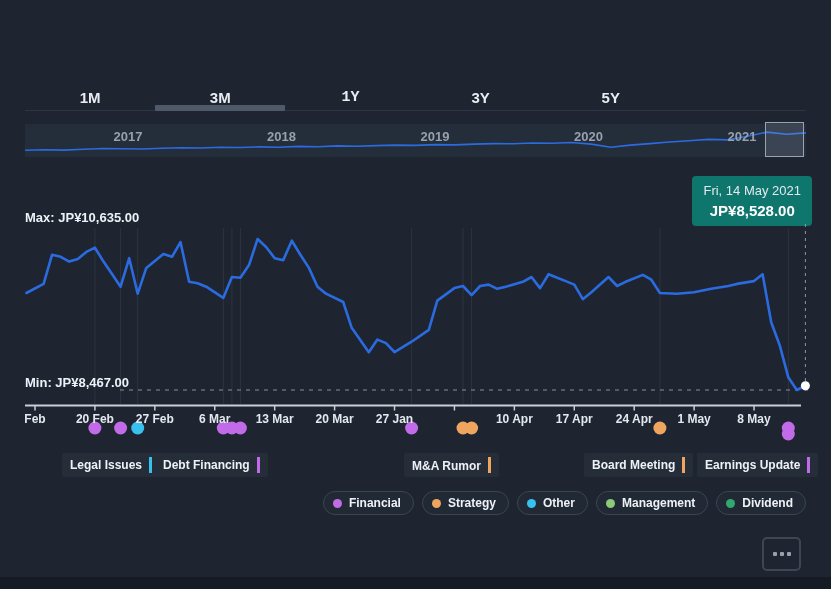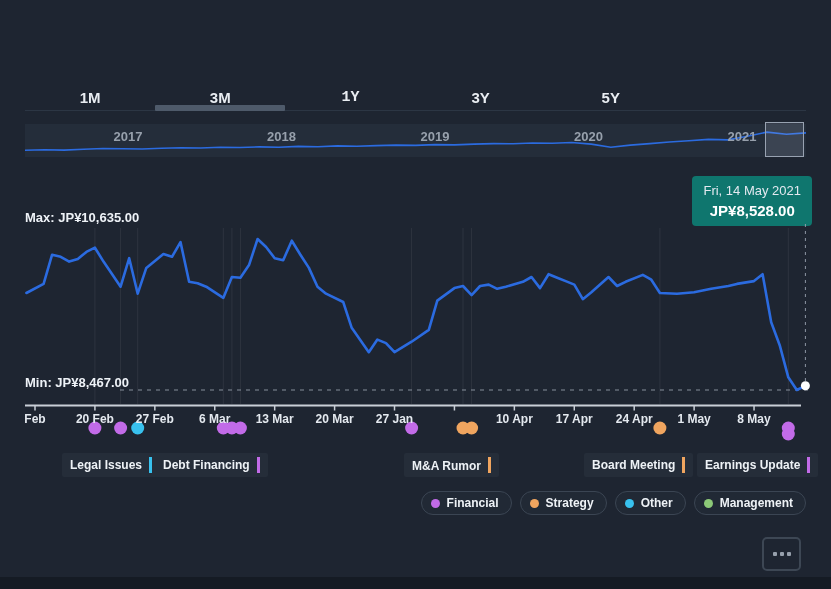--- a/index.html
+++ b/index.html
@@ -188,20 +188,24 @@
         <span class="lglbl">Strategy</span>
       </div>
       <div class="lgpill">
         <span class="lgdot" style="background: rgb(56, 193, 238);"></span>
         <span class="lglbl">Other</span>
       </div>
       <div class="lgpill">
         <span class="lgdot" style="background: rgb(140, 201, 120);"></span>
         <span class="lglbl">Management</span>
       </div>
+      <div class="lgpill">
+        <span class="lgdot" style="background: rgb(47, 169, 112);"></span>
+        <span class="lglbl">Dividend</span>
+      </div>
     </div>
 
   <button class="morebtn">
     <span class="d"></span>
     <span class="d"></span>
     <span class="d"></span>
   </button>
 
 </div>
 

